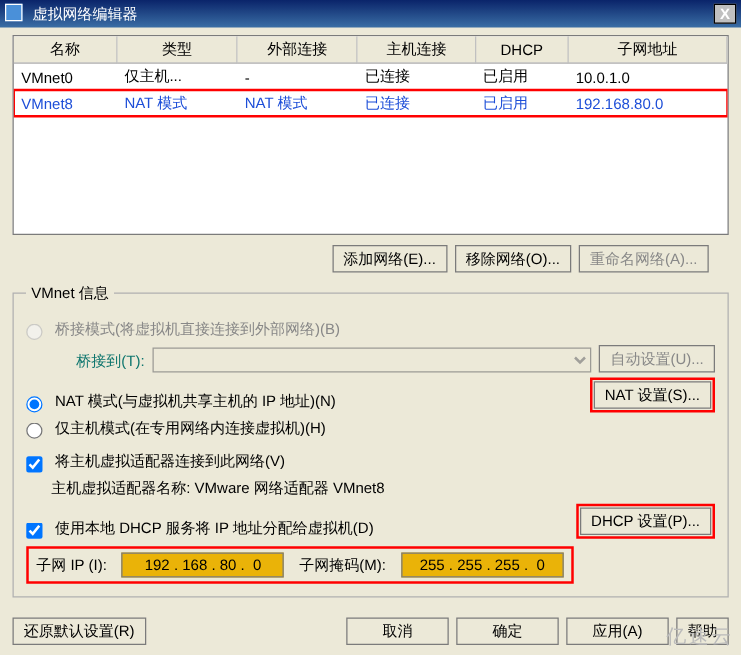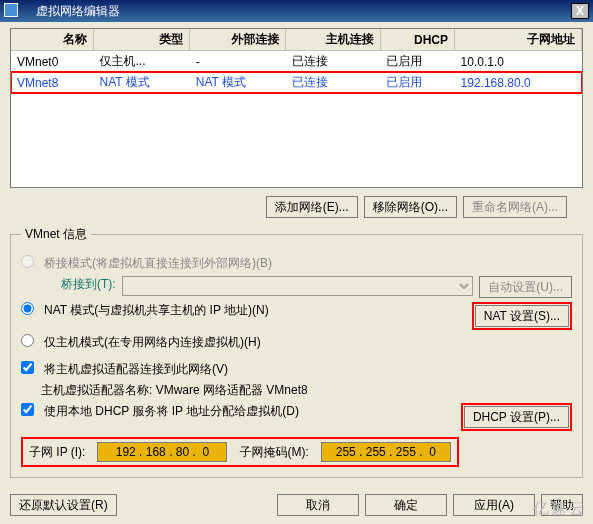--- a/index.html
+++ b/index.html
@@ -1,34 +1,34 @@
 <!DOCTYPE html>
 <html><head>
 <meta charset="utf-8">
 <style>
 *{box-sizing:border-box;margin:0;padding:0;font-family:"Microsoft YaHei","SimSun",sans-serif;font-size:12px}
 body{background:#ece9d8;width:593px;height:524px;overflow:hidden}
 .titlebar{background:linear-gradient(#0a246a,#3a6ea5);color:#fff;height:22px;display:flex;align-items:center;padding:0 4px;justify-content:space-between}
-.titlebar .left{display:flex;gap:18px}
+.titlebar .left{display:flex;gap:8px}
 .titlebar .icon{width:14px;height:14px;background:#4a90d9;border:1px solid #fff}
 .closebtn{width:18px;height:16px;background:#c0c0c0;border:1px solid #000;display:flex;align-items:center;justify-content:center;font-weight:bold;cursor:pointer}
 .content{padding:6px 10px 10px 10px}
 .table-wrap{border:1px solid #7b7b7b;background:#fff;height:160px;overflow:hidden}
 table{width:100%;border-collapse:collapse}
-th{background:#ece9d8;border:1px solid #c0c0c0;text-align:right;padding:2px 6px;font-weight:bold;border-top:none}
+th{background:#ece9d8;border:1px solid #c0c0c0;text-align:center;padding:2px 6px;font-weight:normal;border-top:none}
 th:first-child{border-left:none}
 td{padding:2px 6px;border:none}
 tr.sel{color:#1d4ed8}
 .red-row{outline:2px solid red;outline-offset:-1px}
 .btnrow{display:flex;justify-content:flex-end;gap:6px;margin:8px 16px}
 button{background:#ece9d8;border:1px solid #7b7b7b;padding:2px 8px;min-width:82px;height:22px;cursor:pointer}
 button:disabled{color:#888}
 fieldset{border:1px solid #b0b0b0;padding:8px 10px 10px 10px}
 legend{padding:0 4px}
-.row{display:flex;align-items:flex-start;margin:4px 0;gap:6px}
+.row{display:flex;align-items:flex-end;margin:4px 0;gap:6px}
 .row .lbl{flex:1}
 input[type=radio],input[type=checkbox]{margin-right:4px}
 .combo{flex:1;height:20px;border:1px solid #7b7b7b;background:#fff}
 .combo:disabled{background:#ece9d8}
 .rbtn{min-width:90px}
 .red-box{border:2px solid red;padding:1px}
 .ipfield{border:1px solid #7b7b7b;background:#eab308;width:130px;height:20px;text-align:center;padding:0 4px}
 .iprow{display:flex;align-items:center;gap:6px;margin-top:6px}
 .iprow .red-group{border:2px solid red;padding:3px 6px;display:flex;align-items:center;gap:12px}
 .bottom{position:absolute;bottom:8px;left:10px;right:10px;display:flex;justify-content:space-between;align-items:center}

